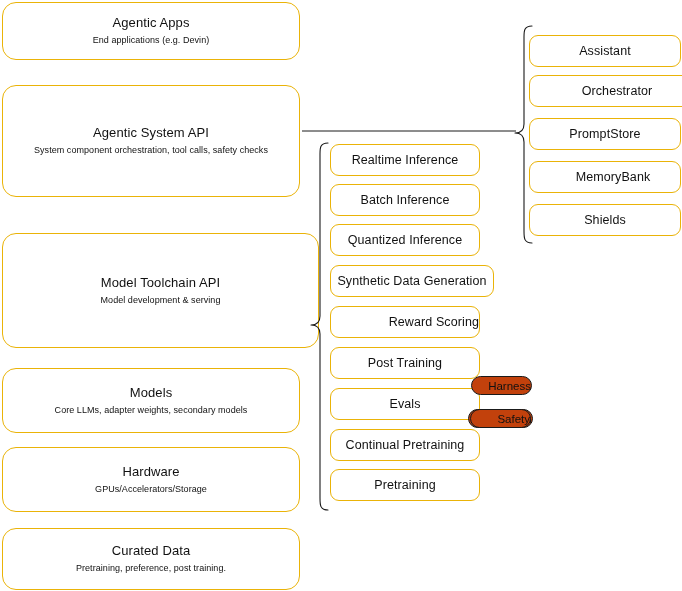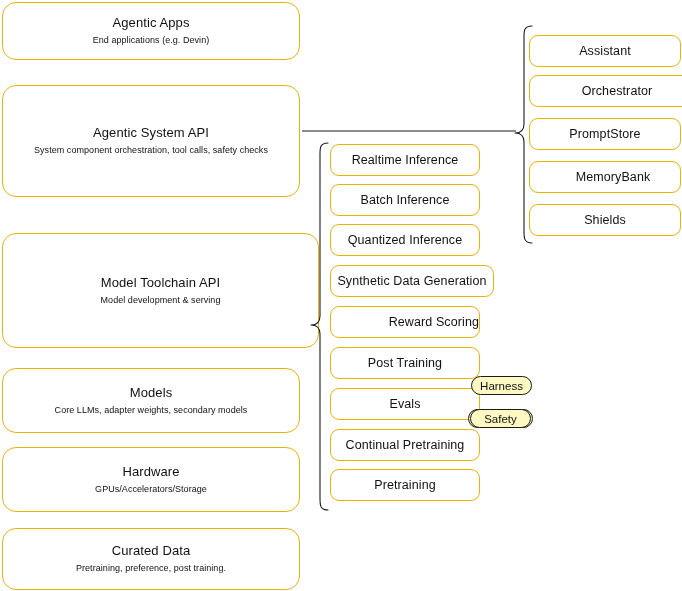--- a/index.html
+++ b/index.html
@@ -47,26 +47,26 @@
     border-radius: 9px;
     height: 32px;
     justify-content: center;
   }
   .item .title { font-size: 12.5px; }
 
   
   .pill {
     position: absolute;
     box-sizing: border-box;
-    background: #fef9c3;
+    background: #c2410c;
     border: 1px solid #1a1a1a;
     border-radius: 11px;
     display: flex;
     align-items: center;
-    justify-content: center;
+    justify-content: flex-end;
     font-size: 11.5px;
     color: #111111;
     z-index: 5;
   }
   .brace, .connector {
     position: absolute;
     pointer-events: none;
   }
   .brace svg, .connector svg { display: block; overflow: visible; }
 </style>

